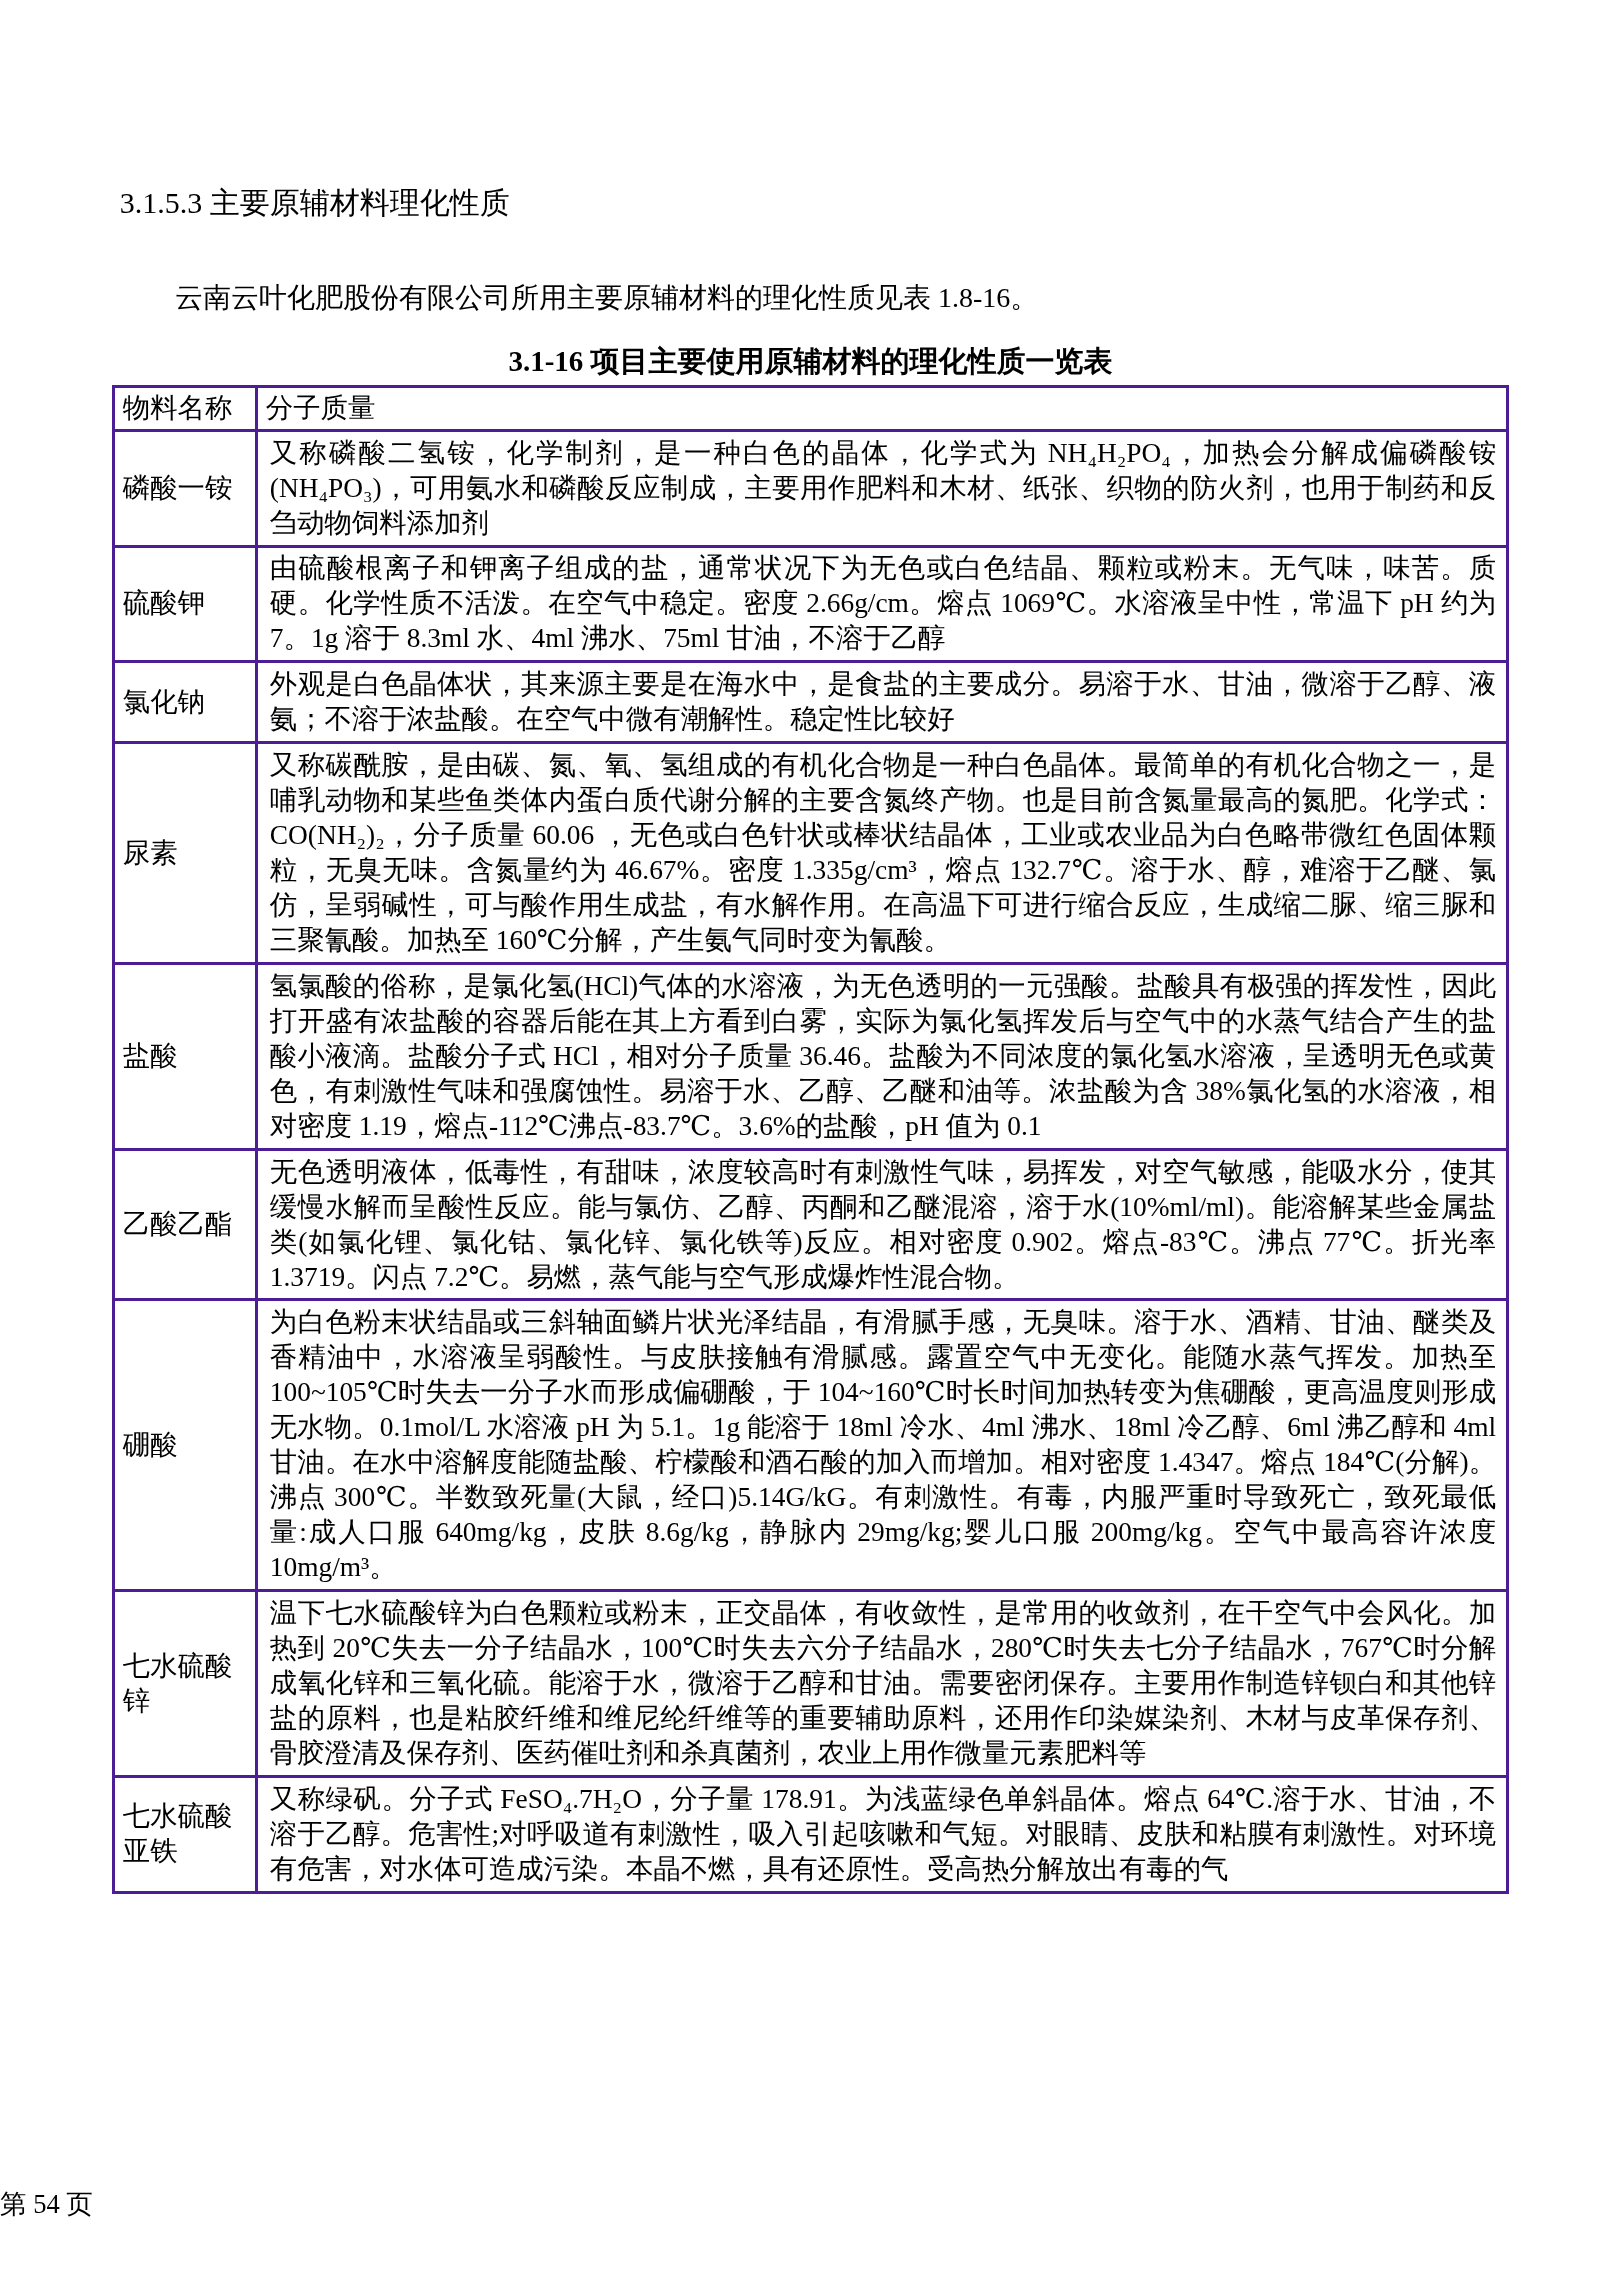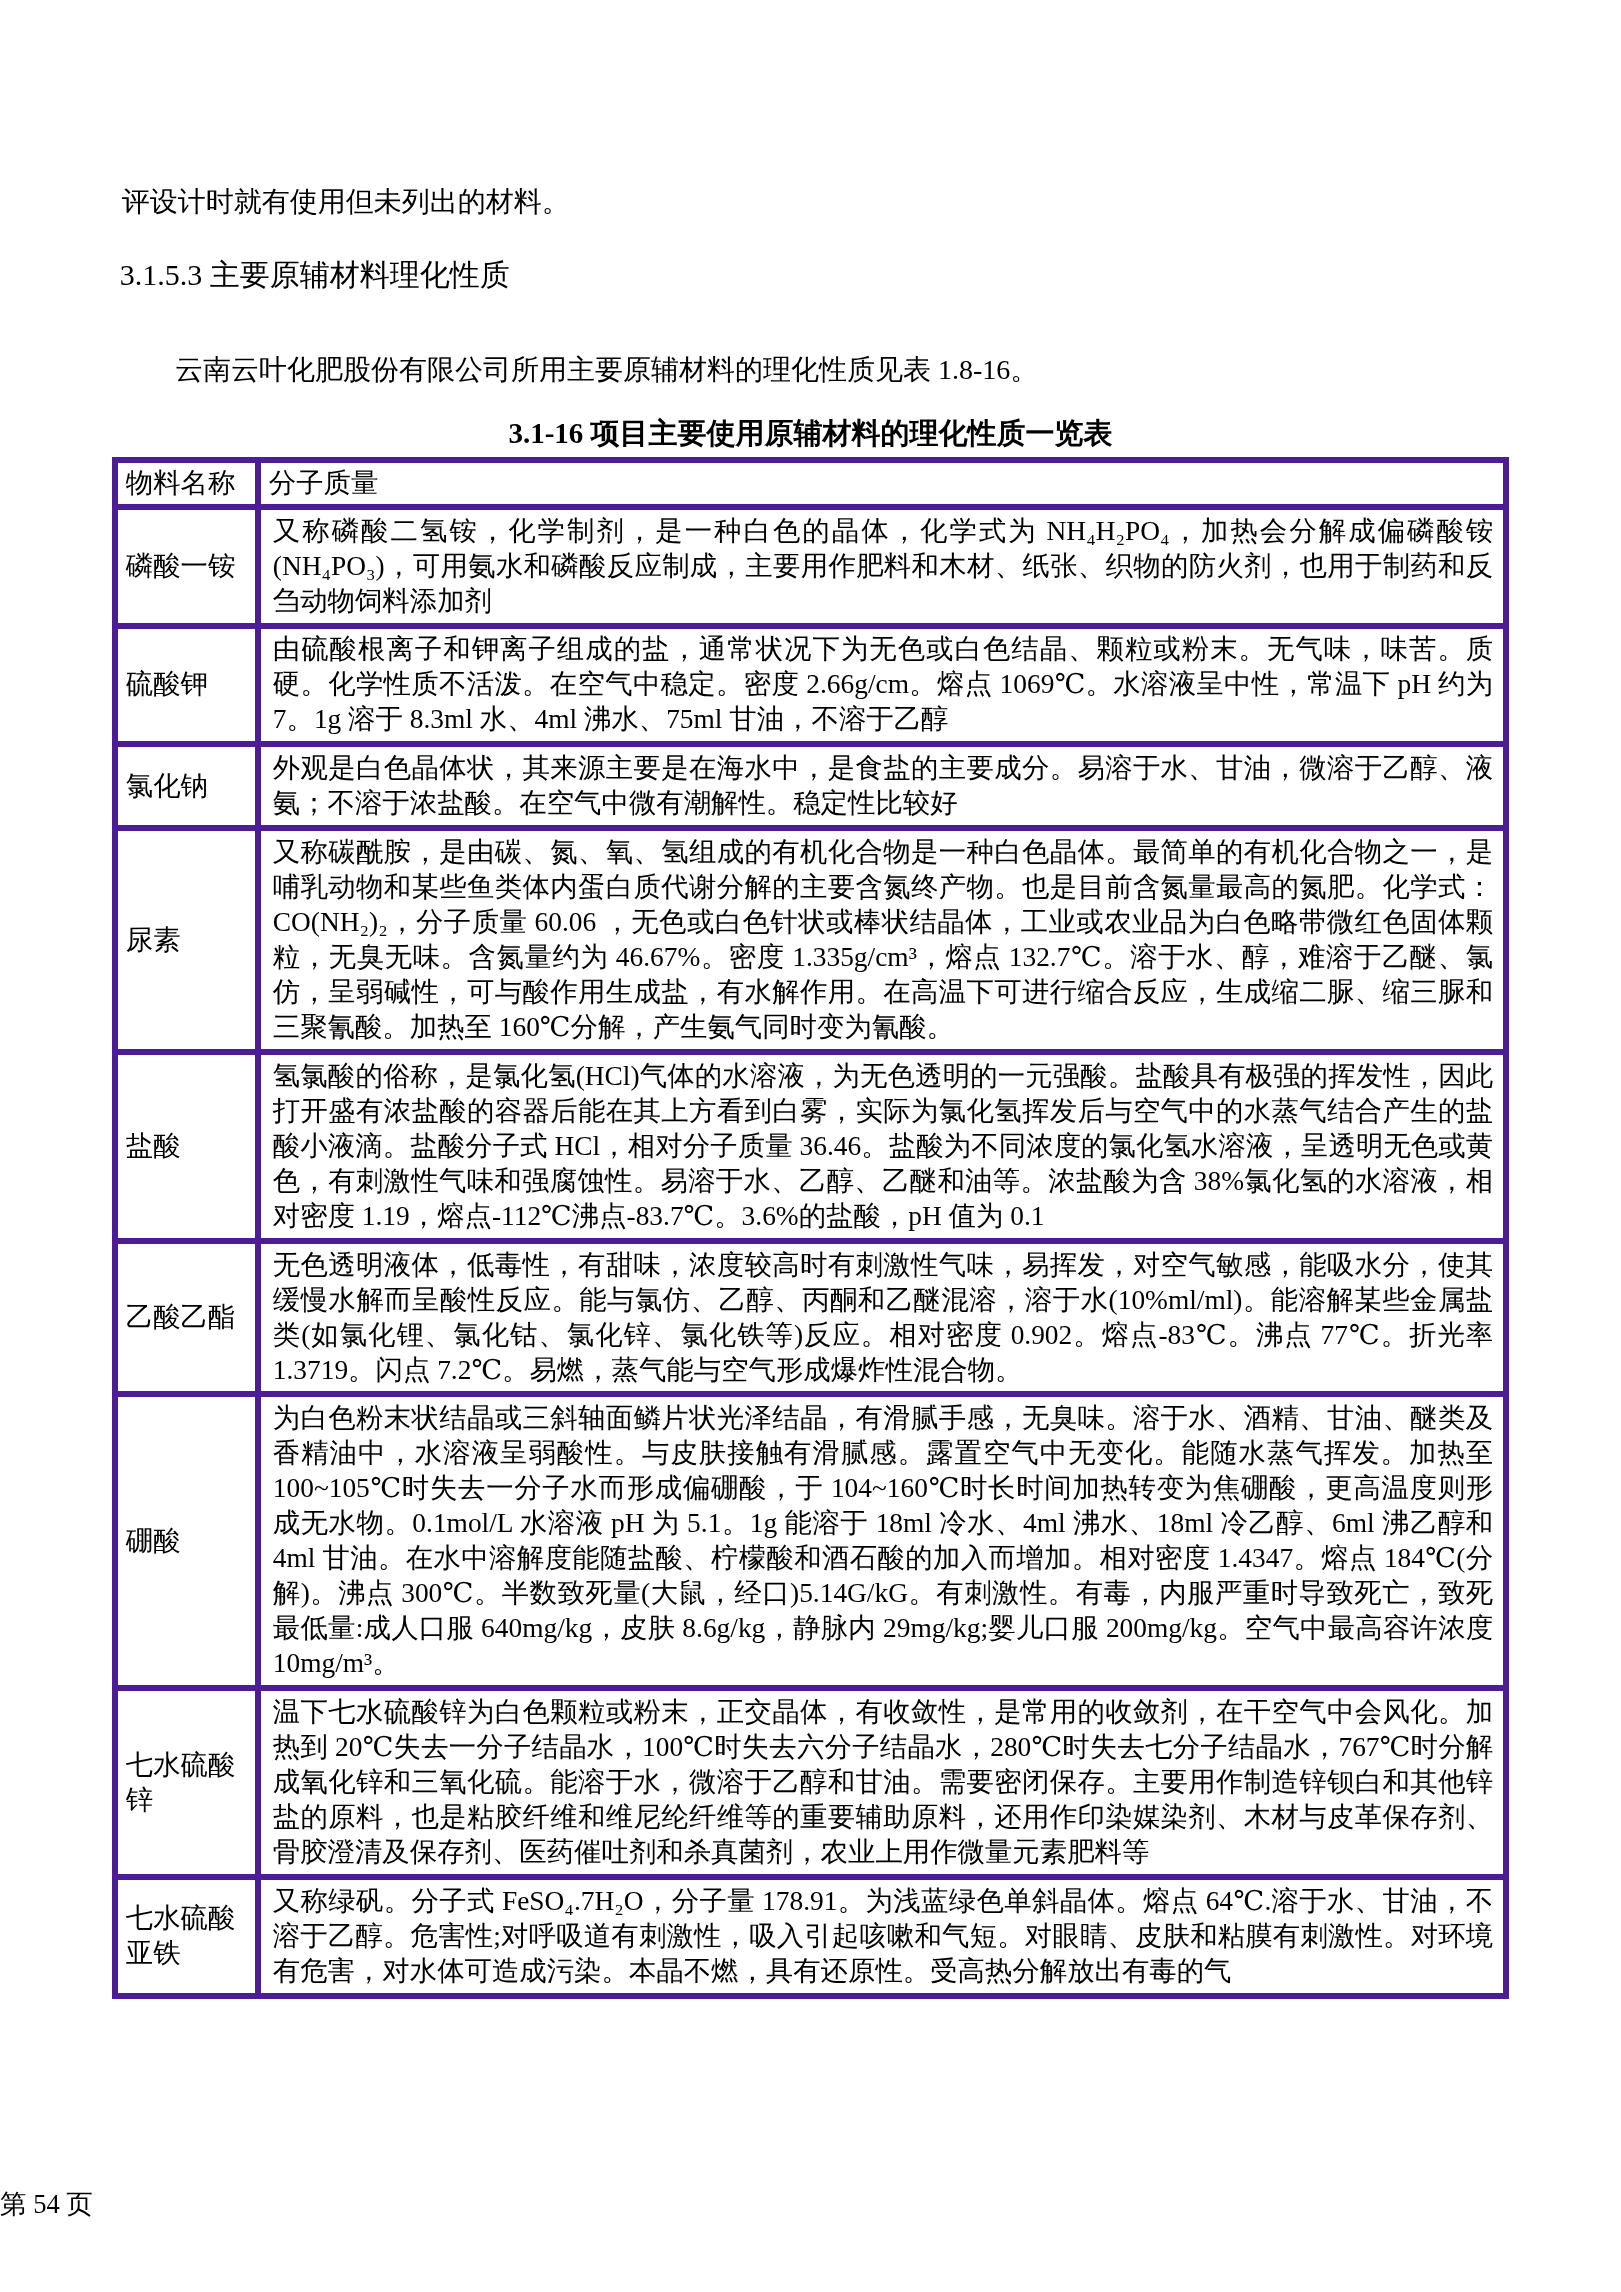--- a/index.html
+++ b/index.html
@@ -43,21 +43,21 @@
     font-weight: bold;
     line-height: 35px;
   }
   table.materials {
     width: 100%;
     border-collapse: collapse;
     table-layout: fixed;
   }
   table.materials th,
   table.materials td {
-    border: 6px solid #4c1d95;
+    border: 3px solid #4c1d95;
     font-size: 27.4px;
     line-height: 35px;
     font-weight: normal;
     vertical-align: middle;
     box-sizing: border-box;
   }
   th.name-col { width: 143px; }
   table.materials th {
     text-align: left;
     padding: 2.9px 7.8px;
@@ -79,21 +79,20 @@
     bottom: 71px;
     text-align: left;
     font-size: 26.5px;
   }
 </style>
 </head>
 <body>
 
 <div class="page">
 
-  <p class="intro">评设计时就有使用但未列出的材料。</p>
 
   <h3 class="section-heading">3.1.5.3 主要原辅材料理化性质</h3>
 
   <p class="lead">云南云叶化肥股份有限公司所用主要原辅材料的理化性质见表 1.8-16。</p>
 
   <div class="table-title">3.1-16 项目主要使用原辅材料的理化性质一览表</div>
 
   <table class="materials">
     <tbody>
       <tr>

